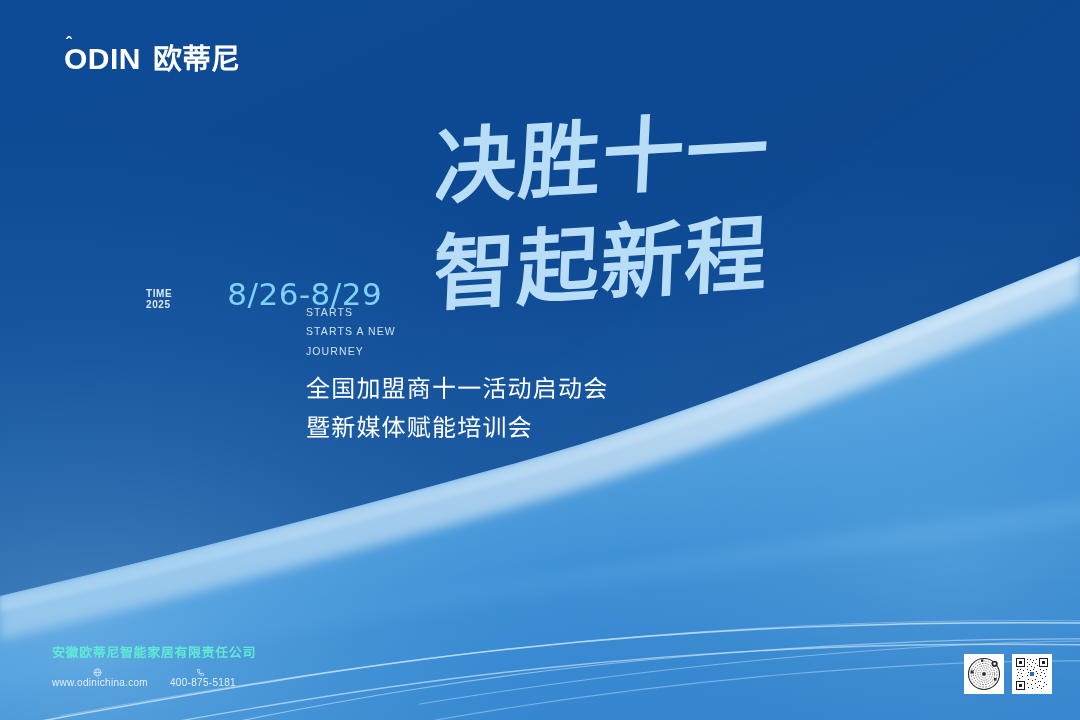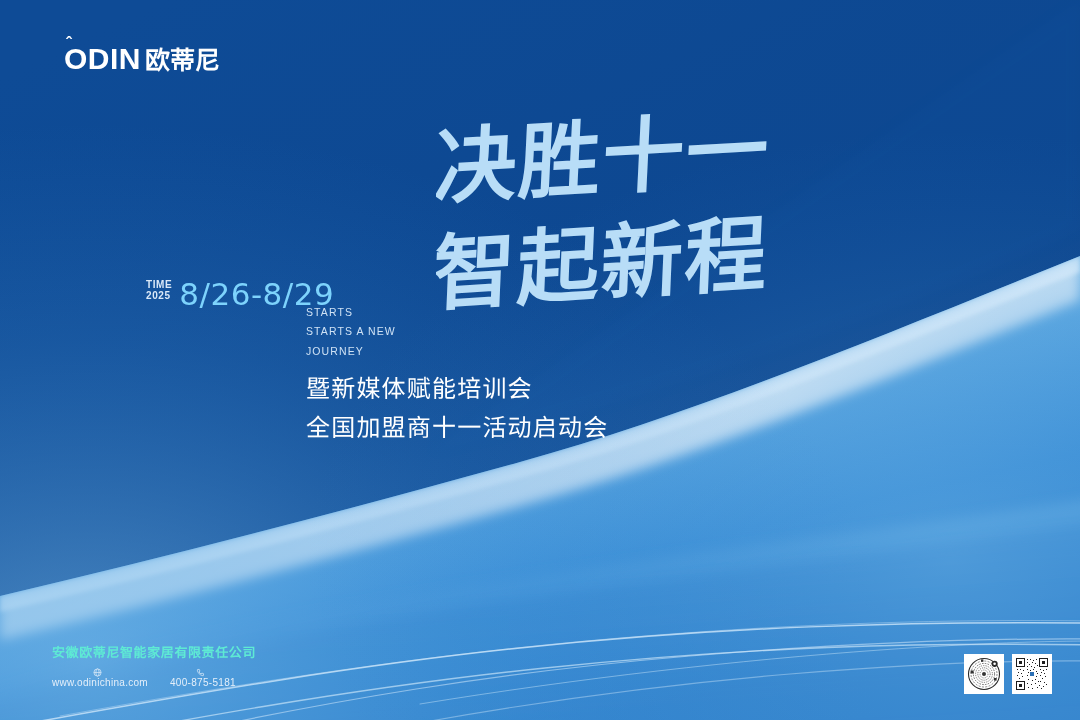--- a/index.html
+++ b/index.html
@@ -51,24 +51,24 @@
   #logo .logo-latin .macron {
     position: absolute;
     left: 2px;
     top: -9px;
     font-size: 17px;
     font-weight: 700;
     color: #ffffff;
     line-height: 1;
   }
   #logo .logo-cn {
-    font-size: 25px;
-    font-weight: 700;
-    color: #ffffff;
-    margin-left: 4px;
+    font-size: 29px;
+    font-weight: 700;
+    color: #ffffff;
+    margin-left: 12px;
     letter-spacing: 0px;
     font-family: "DejaVu Sans", "Liberation Sans", sans-serif;
   }
 
   
   #headline {
     position: absolute;
     left: 436px;
     top: 112px;
     width: 470px;
@@ -83,22 +83,23 @@
     fill: #b8ddf7;
   }
 
   
   #date-block {
     position: absolute;
     left: 146px;
     top: 279px;
     z-index: 20;
     display: flex;
-    align-items: flex-start;
-    color: #ffffff;
+    align-items: flex-end;
+    color: #ffffff;
+    gap: 48px;
   }
   #date-block .time-stack {
     display: flex;
     flex-direction: column;
     justify-content: center;
     margin-right: 7px;
     line-height: 1.12;
   }
   #date-block .time-stack span {
     font-size: 10px;
@@ -334,22 +335,22 @@
     <div id="date-range">8/26-8/29</div>
   </div>
 
   <div id="tagline">
     <div>STARTS</div>
     <div>STARTS A NEW</div>
     <div>JOURNEY</div>
   </div>
 
   <div id="subtitle">
+    <div>全国加盟商十一活动启动会</div>
     <div>暨新媒体赋能培训会</div>
-    <div>全国加盟商十一活动启动会</div>
   </div>
 
   <div id="footer">
     <div id="company-name">安徽欧蒂尼智能家居有限责任公司</div>
     <div id="contact-row">
       <div class="contact-item">
         <span class="mini-icon">
           <svg viewBox="0 0 16 16" fill="none" stroke="#e4effa" stroke-width="1.3">
             <circle cx="8" cy="8" r="6.4"></circle>
             <ellipse cx="8" cy="8" rx="2.9" ry="6.4"></ellipse>

